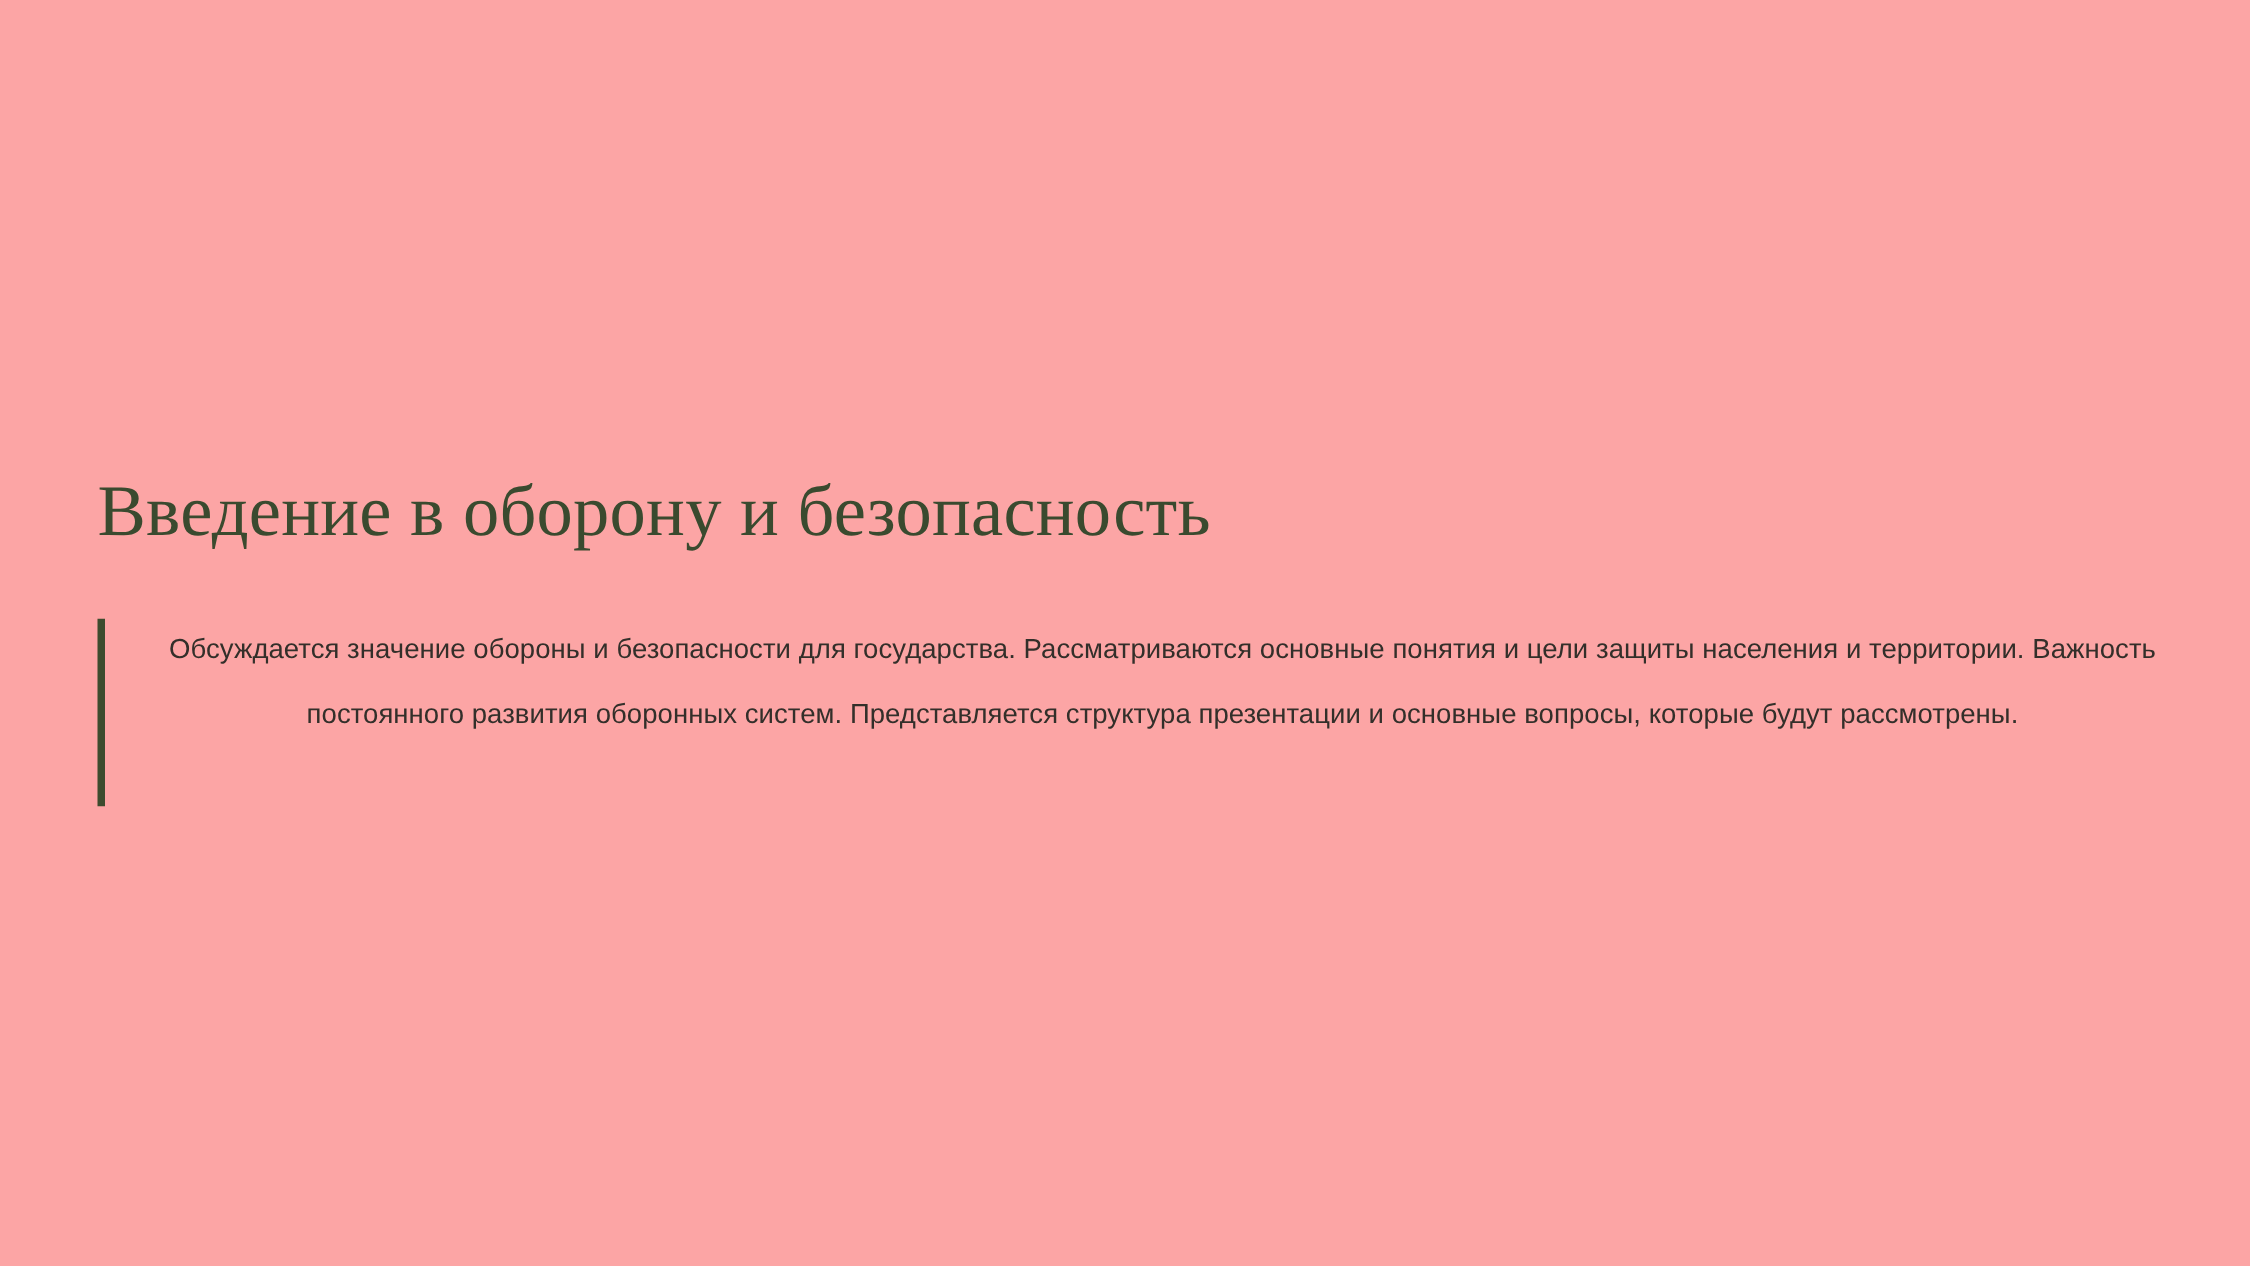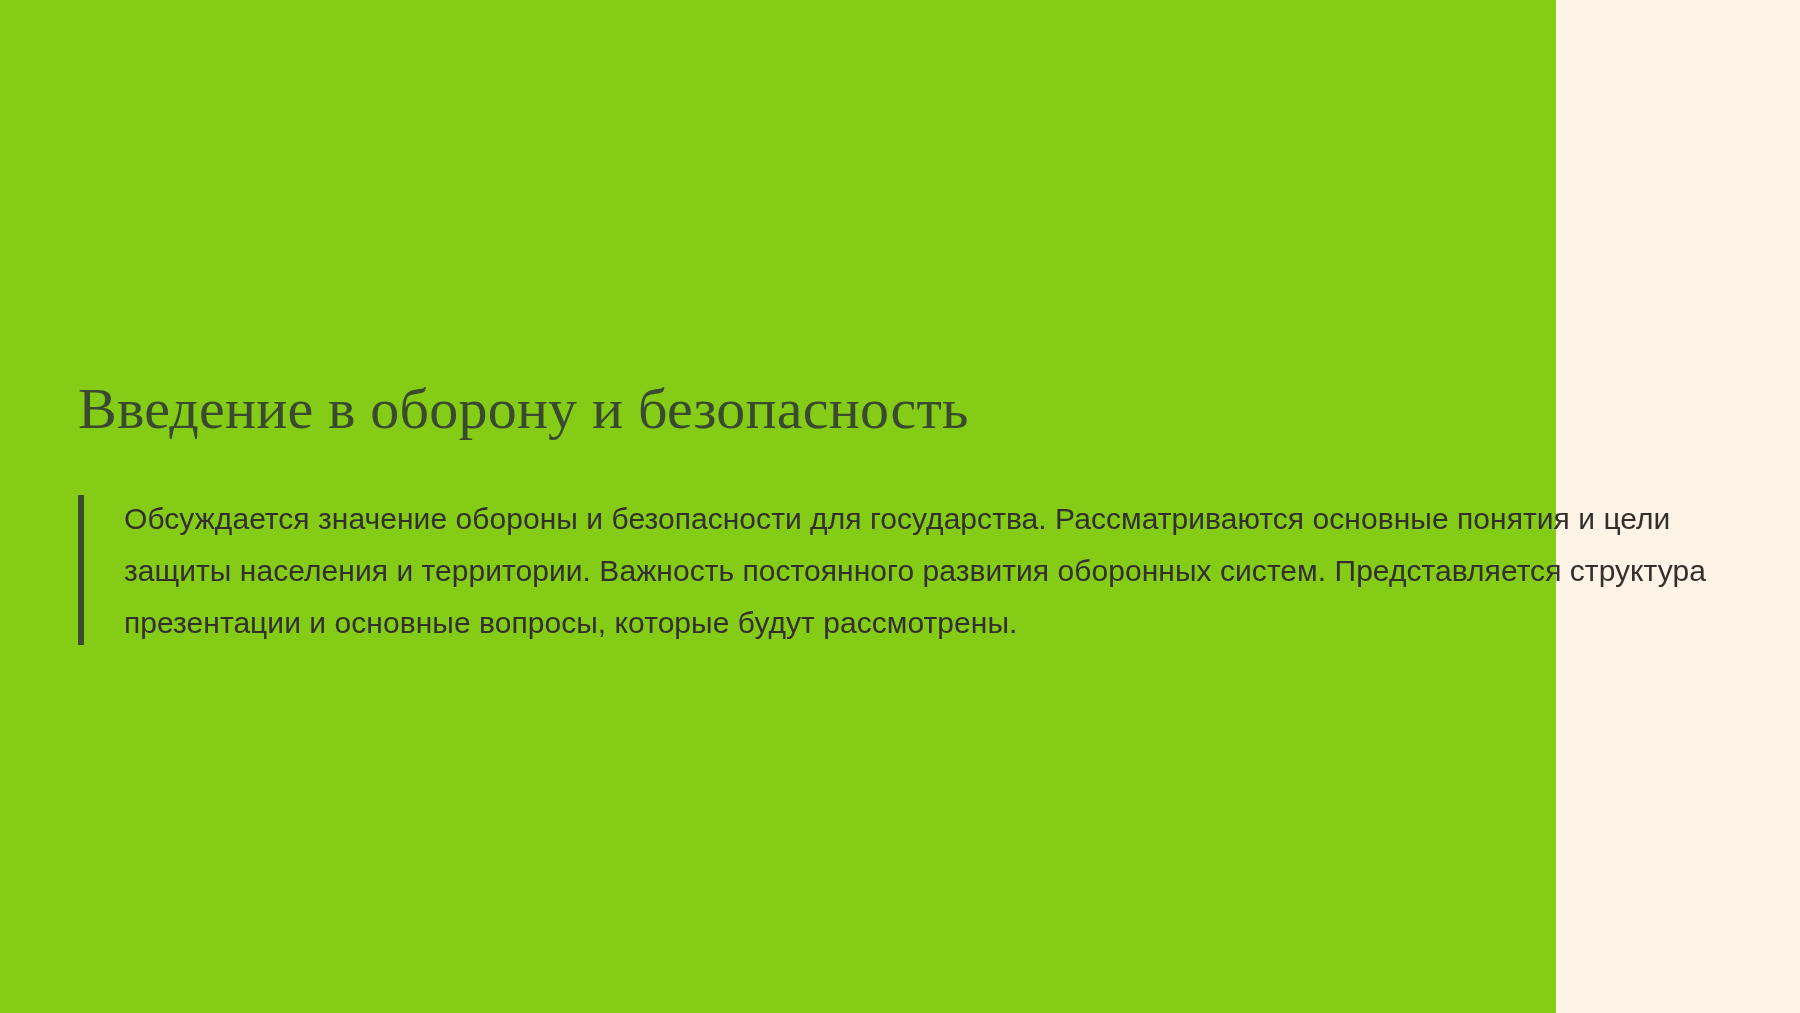--- a/index.html
+++ b/index.html
@@ -11,23 +11,23 @@
     width: 1800px;
     height: 1013px;
     overflow: hidden;
     background: #fdf4e7;
     font-family: "Liberation Sans", sans-serif;
     -webkit-font-smoothing: antialiased;
   }
 
   .slide {
     position: relative;
-    width: 1556px;
+    width: 1800px;
     height: 1013px;
-    background: #84cc16;
+    background: #fca5a5;
     box-sizing: border-box;
   }
 
   
   .content {
     position: absolute;
     left: 78px;
     top: 378px;
     width: 1650px;
   }
@@ -56,24 +56,25 @@
     top: 2px;
     width: 6px;
     height: 150px;
     background: #3d4b2e;
   }
 
   .body-text {
     margin: 0;
     width: 1612px;
     font-family: "Liberation Sans", sans-serif;
-    font-size: 30px;
+    font-size: 22px;
     line-height: 52px;
     color: #332f2a;
     letter-spacing: 0.05px;
+    text-align: center;
   }
 </style>
 </head>
 <body>
 
 <div class="slide">
 
   <div class="content">
 
     <h1 class="slide-title">Введение в оборону и безопасность</h1>

